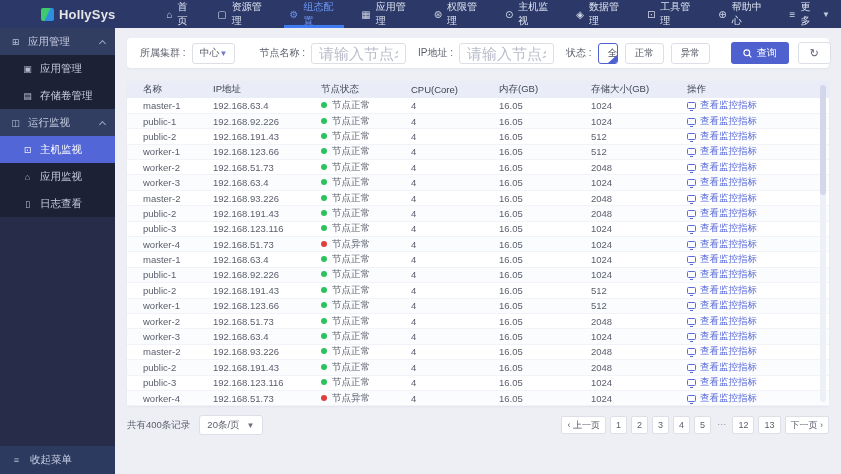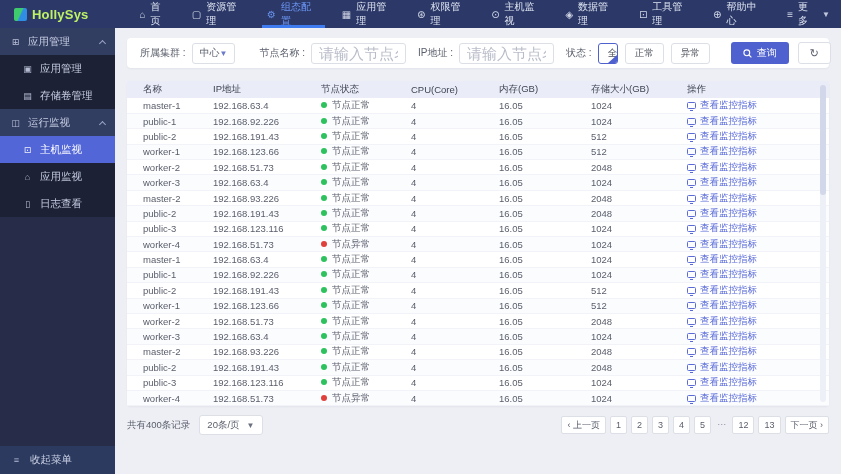--- a/index.html
+++ b/index.html
@@ -2,22 +2,22 @@
 <html><head>
 <meta charset="utf-8">
 <style>
   * { box-sizing: border-box; }
   html,body { margin:0; padding:0; width:841px; height:474px; overflow:hidden;
     font-family:"Liberation Sans","DejaVu Sans",sans-serif; background:#edeff4; position:relative; }
 
   
   .topbar { position:absolute; top:0; left:0; right:0; height:28px; background:#2c3968;
     display:flex; align-items:center; color:#dde2f0; z-index:5; }
-  .logo { margin-left:14px; display:flex; align-items:center; gap:5px; font-weight:bold;
-    font-size:13px; color:#bef264; letter-spacing:.2px; }
+  .logo { margin-left:41px; display:flex; align-items:center; gap:5px; font-weight:bold;
+    font-size:13px; color:#e5e5e5; letter-spacing:.2px; }
   .logo-mark { width:13px; height:13px; border-radius:2px;
     background:linear-gradient(115deg,#3ecb6e 0 46%,#2f8de4 54% 100%); }
   .nav { display:flex; margin-left:40px; height:100%; }
   .nav-item { position:relative; display:flex; align-items:center; gap:5px; padding:0 11px;
     font-size:10px; cursor:pointer; color:#dde2f0; }
   .nav-item .ic { font-size:10px; opacity:.92; }
   .nav-item .caret { font-size:8px; opacity:.85; }
   .nav-item.active { color:#6d97f7; }
   .nav-item.active::after { content:''; position:absolute; left:6px; right:6px; bottom:0;
     height:3px; background:#3e7bf0; }

